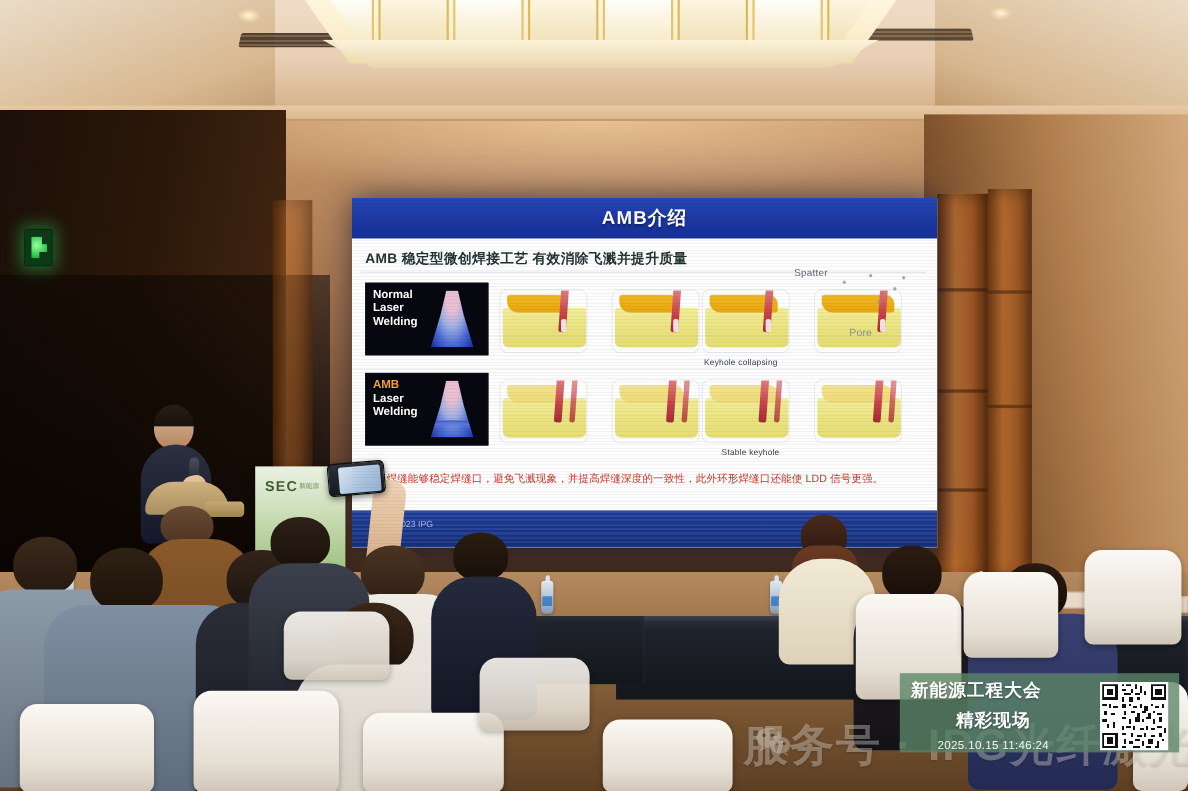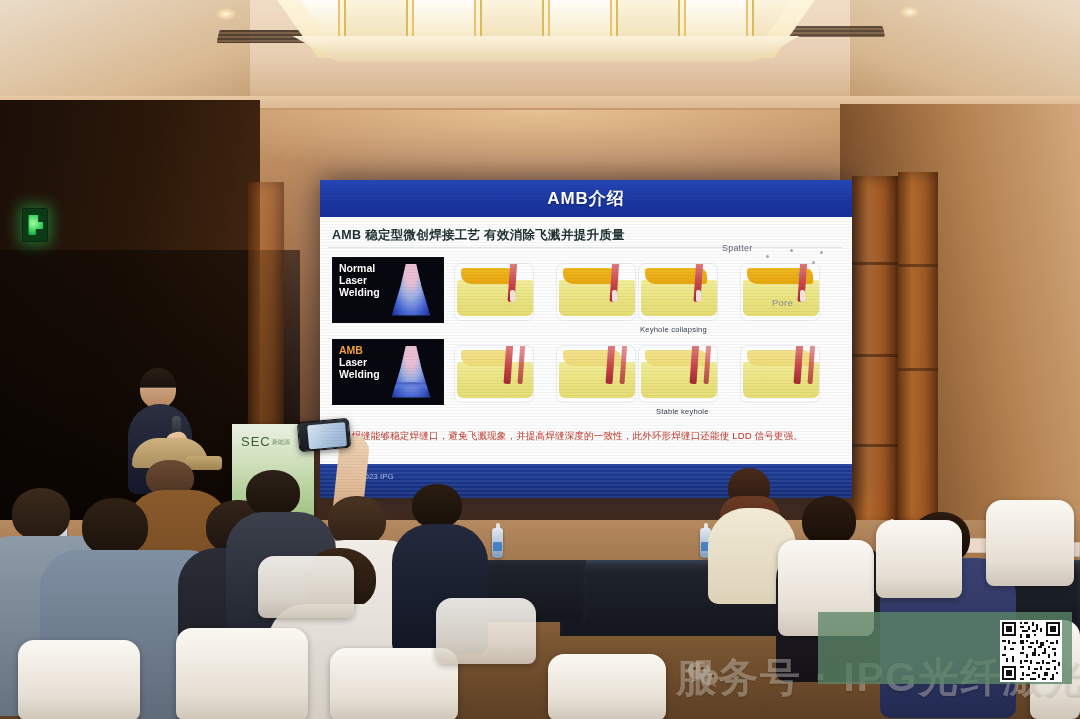--- a/index.html
+++ b/index.html
@@ -134,21 +134,21 @@
 
   .chair { position:absolute; background:linear-gradient(180deg,#fbf8f3,#e6dfd4 70%,#cfc6b8);
            border-radius:16px 16px 8px 8px; box-shadow:0 2px 6px rgba(0,0,0,.3); }
   .person { position:absolute; }
   .head { position:absolute; border-radius:48% 48% 44% 44%; }
   .torso { position:absolute; border-radius:38px 38px 10px 10px; }
 
   .sec-banner { position:absolute; left:232px; top:424px; width:82px; height:96px;
            background:linear-gradient(180deg,#e9f0e2 0%,#cfe0bb 40%,#9fc07e 100%);
            box-shadow:0 2px 8px rgba(0,0,0,.35); overflow:hidden; }
-  .sec-logo { position:absolute; left:9px; top:10px; font-size:13px; font-weight:normal;
+  .sec-logo { position:absolute; left:9px; top:10px; font-size:13px; font-weight:bold;
            color:#3f5c33; letter-spacing:1px; }
   .sec-sub { position:absolute; left:40px; top:14px; font-size:6px; color:#6c8a5c; }
 
   .phone { position:absolute; left:298px; top:420px; width:52px; height:30px;
            background:linear-gradient(180deg,#2c3038,#15181d); border-radius:5px;
            transform:rotate(-5deg); box-shadow:0 2px 6px rgba(0,0,0,.5); border:1px solid #0b0d10; }
   .phone-scr { position:absolute; left:9px; top:3px; width:38px; height:24px;
            background:linear-gradient(135deg,#d8e4f2,#a9c2dd 60%,#8fb0d0); border-radius:2px; }
   .hand { position:absolute; left:336px; top:436px; width:30px; height:86px;
            background:linear-gradient(180deg,#f0d3b6,#dcb692 70%,#c79a72);
@@ -428,20 +428,25 @@
     <circle cx="12" cy="12" r="2.4" fill="#3a2a18"></circle>
     <circle cx="23" cy="12" r="2.4" fill="#3a2a18"></circle>
     <ellipse cx="33" cy="25" rx="13" ry="11" fill="rgba(246,240,230,.9)"></ellipse>
     <path d="M40 34 L44 39 L38 36 Z" fill="rgba(246,240,230,.9)"></path>
     <circle cx="29" cy="23" r="1.9" fill="#3a2a18"></circle>
     <circle cx="38" cy="23" r="1.9" fill="#3a2a18"></circle>
   </svg>
   <div class="wm-big">服务号 · IPG光纤激光器</div>
 
   <div class="badge">
+    <div class="badge-l">
+      <div class="badge-t1">新能源工程大会</div>
+      <div class="badge-t2">精彩现场</div>
+      <div class="badge-t3">2025.10.15 11:46:24</div>
+    </div>
     <div class="qr">
       <svg width="58" height="58" viewBox="0 0 29 29" shape-rendering="crispEdges">
         <rect width="29" height="29" fill="#fff"></rect>
         <g fill="#111">
           <rect x="0" y="0" width="7" height="7"></rect>
             <rect x="1" y="1" width="5" height="5" fill="#fff"></rect>
             <rect x="2" y="2" width="3" height="3"></rect>
           <rect x="22" y="0" width="7" height="7"></rect>
             <rect x="23" y="1" width="5" height="5" fill="#fff"></rect>
             <rect x="24" y="2" width="3" height="3"></rect>

